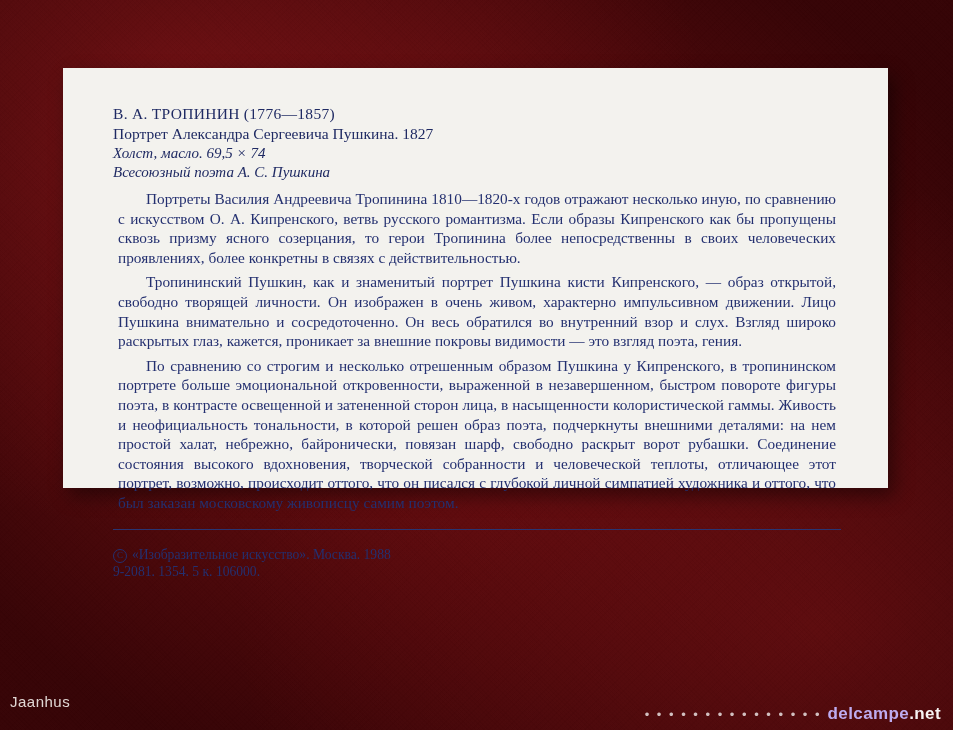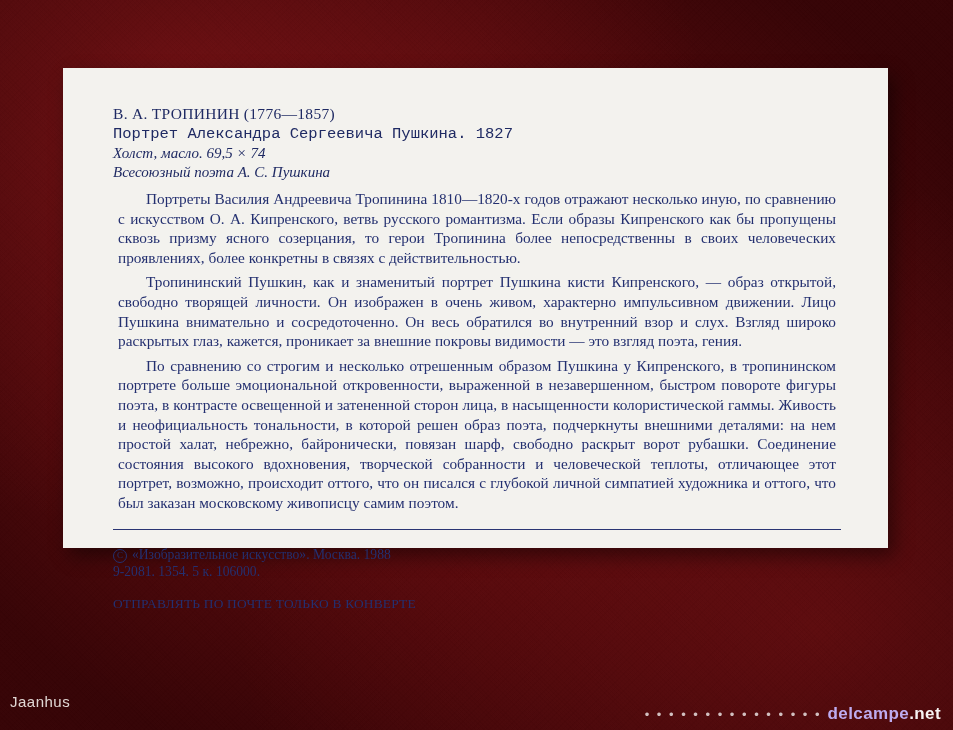--- a/index.html
+++ b/index.html
@@ -32,21 +32,21 @@
       repeating-linear-gradient(45deg, rgba(0,0,0,0.10) 0px, rgba(0,0,0,0.10) 1px, rgba(255,255,255,0.02) 1px, rgba(255,255,255,0.02) 3px),
       repeating-linear-gradient(-45deg, rgba(0,0,0,0.07) 0px, rgba(0,0,0,0.07) 1px, rgba(255,255,255,0.02) 1px, rgba(255,255,255,0.02) 4px);
   }
 
   
   .card {
     position: absolute;
     left: 63px;
     top: 68px;
     width: 825px;
-    height: 480px;
+    height: 420px;
     background: #f3f2ee;
     box-shadow: 6px 8px 18px rgba(0,0,0,0.45);
   }
   .card-inner {
     position: absolute;
     left: 50px;
     top: 36px;
     right: 47px;
     bottom: 30px;
     color: #232f6b;
@@ -56,21 +56,20 @@
     color: #1f2a63;
   }
   .t-line1 {
     font-size: 15.5px;
     letter-spacing: 0.3px;
     line-height: 20px;
   }
   .t-line2 {
     font-size: 15.5px;
     line-height: 20px;
-    font-family: Liberation Mono, monospace;
   }
   .t-line3, .t-line4 {
     font-size: 15px;
     font-style: italic;
     line-height: 19px;
   }
 
   .body-text {
     margin-top: 7px;
     font-size: 15.3px;
@@ -175,21 +174,20 @@
       <p>По сравнению со строгим и несколько отрешенным образом Пушкина у Кипренского, в тропининском портрете больше эмоциональной откровенности, выраженной в незавершенном, быстром повороте фигуры поэта, в контрасте освещенной и затененной сторон лица, в насыщенности колористической гаммы. Живость и неофициальность тональности, в которой решен образ поэта, подчеркнуты внешними деталями: на нем простой халат, небрежно, байронически, повязан шарф, свободно раскрыт ворот рубашки. Соединение состояния высокого вдохновения, творческой собранности и человеческой теплоты, отличающее этот портрет, возможно, происходит оттого, что он писался с глубокой личной симпатией художника и оттого, что был заказан московскому живописцу самим поэтом.</p>
     </div>
 
     <div class="rule"></div>
 
     <div class="footer">
       <div class="copy-line">
         <span class="circ">C</span><span>«Изобразительное искусство». Москва. 1988</span>
       </div>
       <div>9-2081. 1354. 5 к. 106000.</div>
-      <div class="envelope-line">ОТПРАВЛЯТЬ ПО ПОЧТЕ ТОЛЬКО В КОНВЕРТЕ</div>
     </div>
 
   </div>
 </div>
 
 <div class="wm-left">Jaanhus</div>
 <div class="wm-right">
   <span class="dots">• • • • • • • • • • • • • • •</span><span class="brand"><span class="red">delcampe</span><span class="dark">.net</span></span>
 </div>
 

